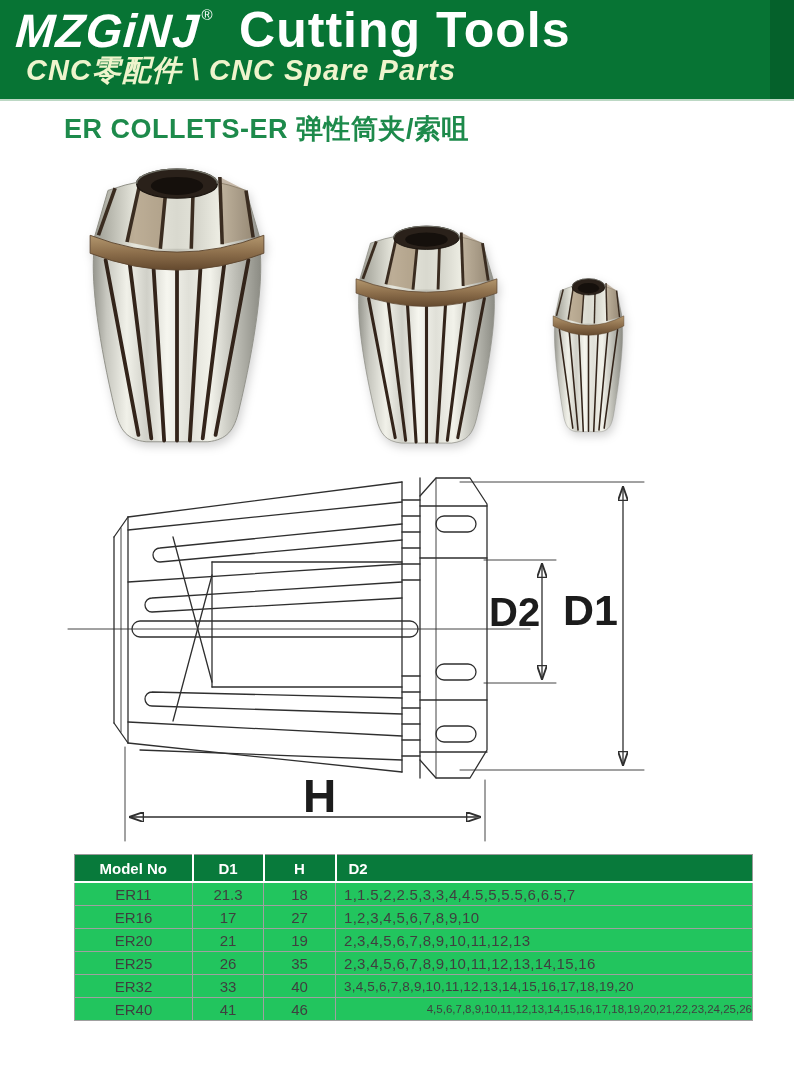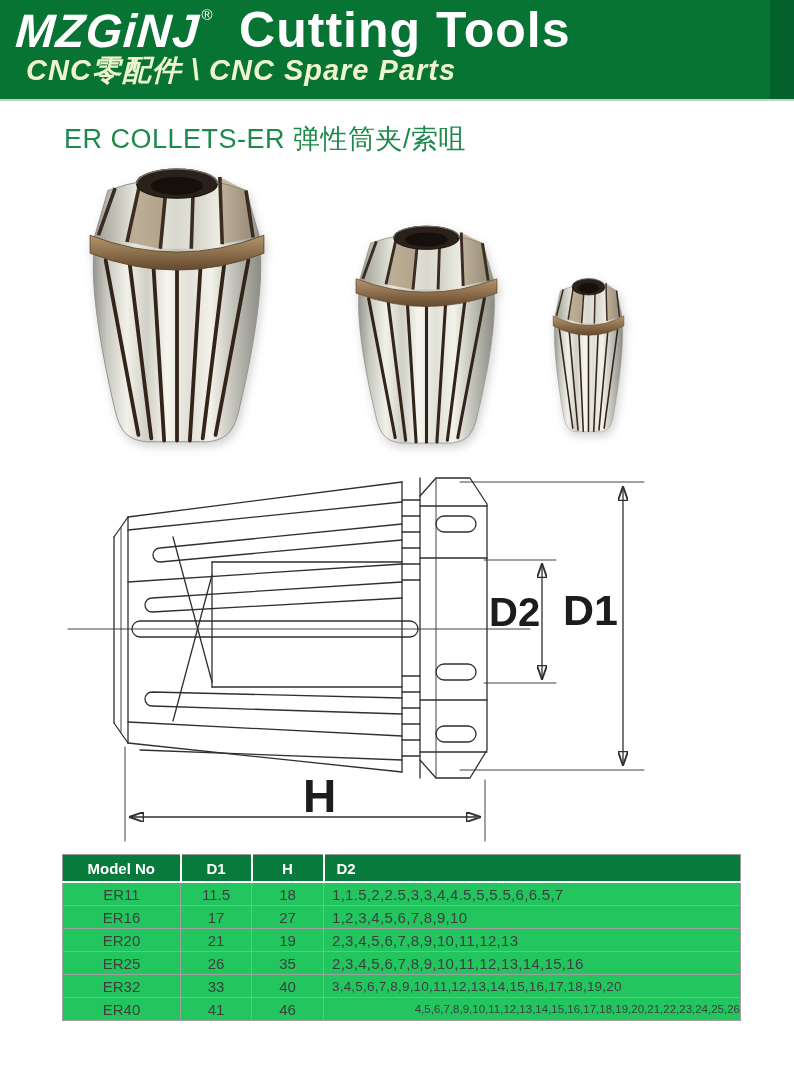--- a/index.html
+++ b/index.html
@@ -23,22 +23,22 @@
   }
   .reg { color:#ffffff; font-size:15px; vertical-align:top; position:relative; top:5px; left:2px; }
   .tagline { color:#ffffff; font-size:50px; font-weight:600; margin-left:24px; letter-spacing:1px; }
   .banner-line2 {
     position:absolute; left:26px; top:51px; white-space:nowrap;
     color:#eef4cc; font-size:29px; font-weight:bold; font-style:italic; letter-spacing:1px;
   }
 
   
   .page-title {
-    position:absolute; left:64px; top:121px;
-    font-size:27px; font-weight:normal; color:#1d8a4b; letter-spacing:0.5px;
+    position:absolute; left:64px; top:111px;
+    font-size:27px; font-weight:bold; color:#1d8a4b; letter-spacing:0.5px;
     white-space:nowrap;
   }
 
   
   .photo { position:absolute; filter:drop-shadow(2px 4px 5px rgba(0,0,0,0.18)); }
   .photo-large  { left:58px;  top:150px; width:238px; height:303px; }
   .photo-medium { left:330px; top:211px; width:193px; height:241px; }
   .photo-small  { left:540px; top:268px; width:97px;  height:170px; }
 
   
@@ -46,21 +46,21 @@
   .diagram path, .diagram line, .diagram rect {
     fill:none; stroke:#2f2f2f; stroke-width:1.3; stroke-linejoin:round; stroke-linecap:round;
   }
   .diagram .thin { stroke-width:0.9; }
   .diagram text {
     fill:#1c1c1c; stroke:none; font-family:"Liberation Sans", sans-serif; font-weight:600;
   }
 
   
   table.spec {
-    position:absolute; left:62px; top:854px; width:678px;
+    position:absolute; left:74px; top:854px; width:678px;
     border-collapse:collapse; table-layout:fixed;
   }
   table.spec th {
     background:#087a3b; color:#ffffff; font-size:15px; font-weight:bold;
     height:26px; border-top:1px solid #9a9a9a; border-bottom:2px solid #ffffff;
     text-align:center; padding:0;
   }
   table.spec th + th { border-left:2px solid #ffffff; }
   table.spec th:first-child { border-left:1px solid #9a9a9a; }
   table.spec th:last-child { border-right:1px solid #9a9a9a; text-align:left; padding-left:12px; }
@@ -257,21 +257,21 @@
     <tr>
       <th>Model No</th>
       <th>D1</th>
       <th>H</th>
       <th>D2</th>
     </tr>
   </thead>
   <tbody>
       <tr>
     <td>ER11</td>
-    <td>11.5</td>
+    <td>21.3</td>
     <td>18</td>
     <td class="d2">1,1.5,2,2.5,3,3,4,4.5,5,5.5,6,6.5,7</td>
   </tr>
       <tr>
     <td>ER16</td>
     <td>17</td>
     <td>27</td>
     <td class="d2">1,2,3,4,5,6,7,8,9,10</td>
   </tr>
       <tr>

